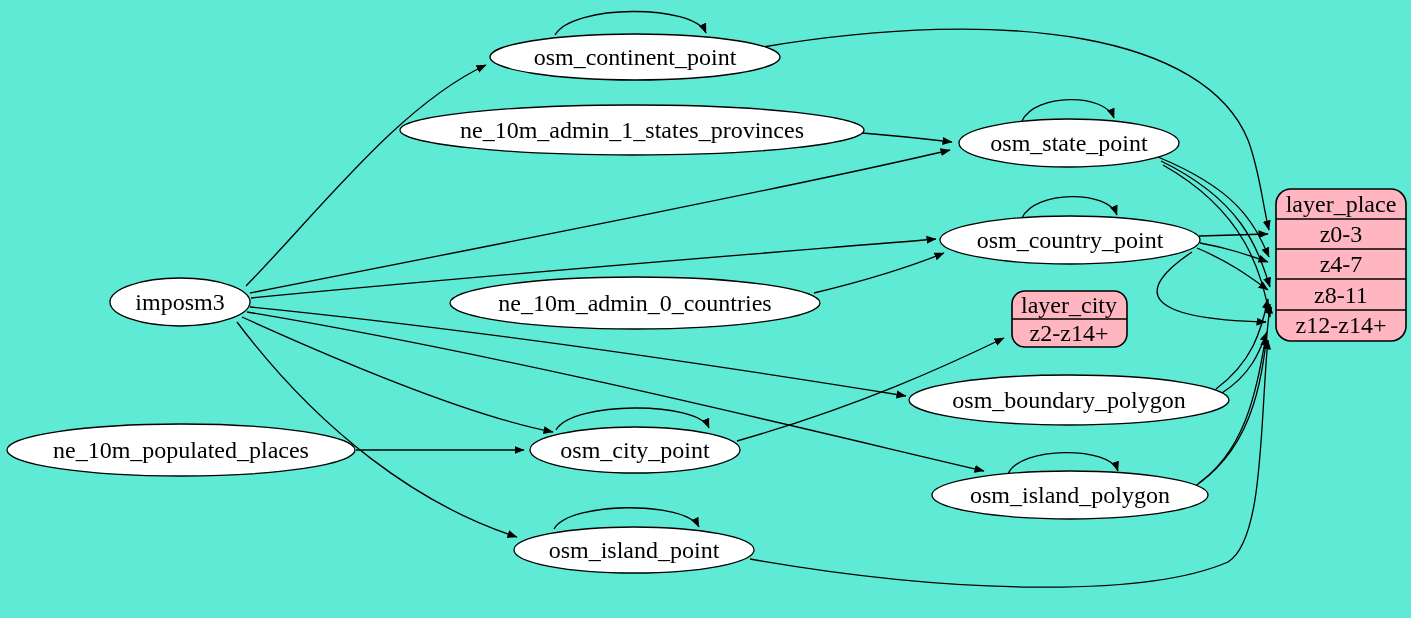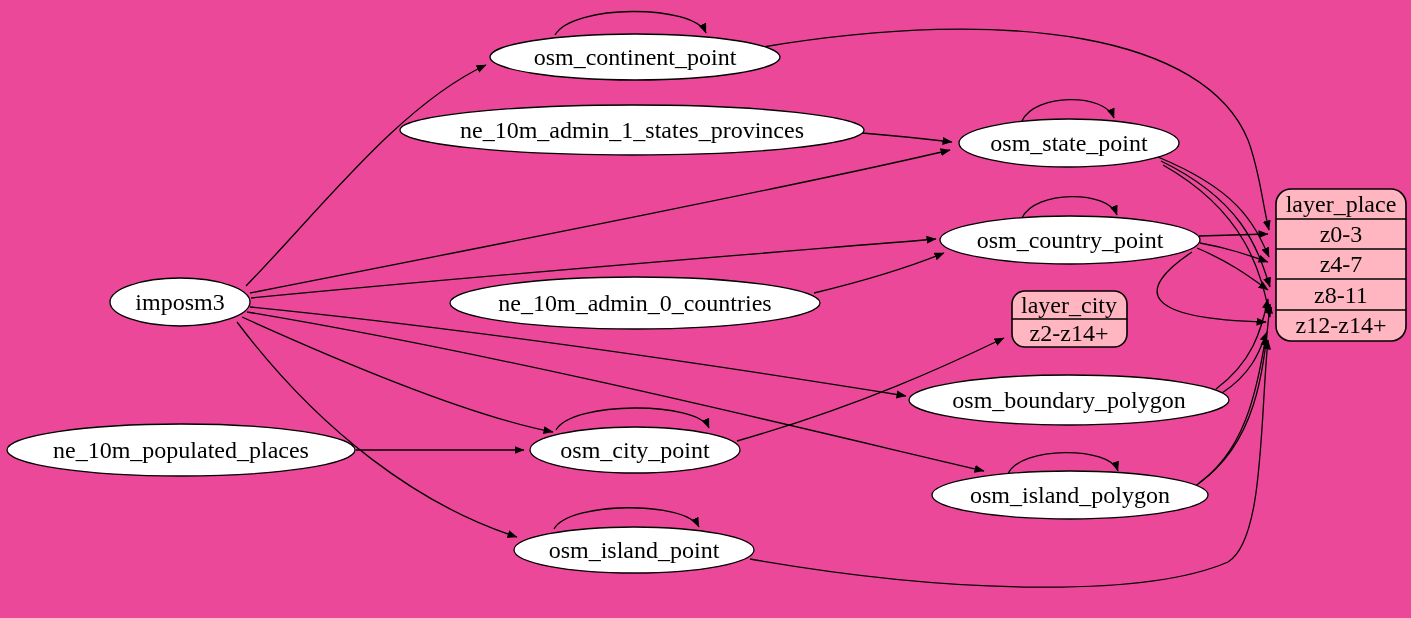--- a/index.html
+++ b/index.html
@@ -1,16 +1,16 @@
 <!DOCTYPE html>
 <html><head>
 <meta charset="utf-8">
 <style>
   html,body{margin:0;padding:0;background:#ffffff;}
-  .canvas{position:relative;width:1411px;height:618px;background:#ec4899;overflow:hidden;}
+  .canvas{position:relative;width:1411px;height:618px;background:#5eead4;overflow:hidden;}
   svg{display:block;}
   .edge{fill:none;stroke:#000000;stroke-width:1.3;}
   .node-ellipse{fill:#ffffff;stroke:#000000;stroke-width:1.3;}
   .record-rect{stroke:#000000;stroke-width:1.6;}
   .record-sep{stroke:#000000;stroke-width:1.3;}
   text{font-family:"Liberation Serif","DejaVu Serif",serif;font-size:24px;fill:#000000;}
   .lbl{text-anchor:middle;}
 </style>
 </head>
 <body>

